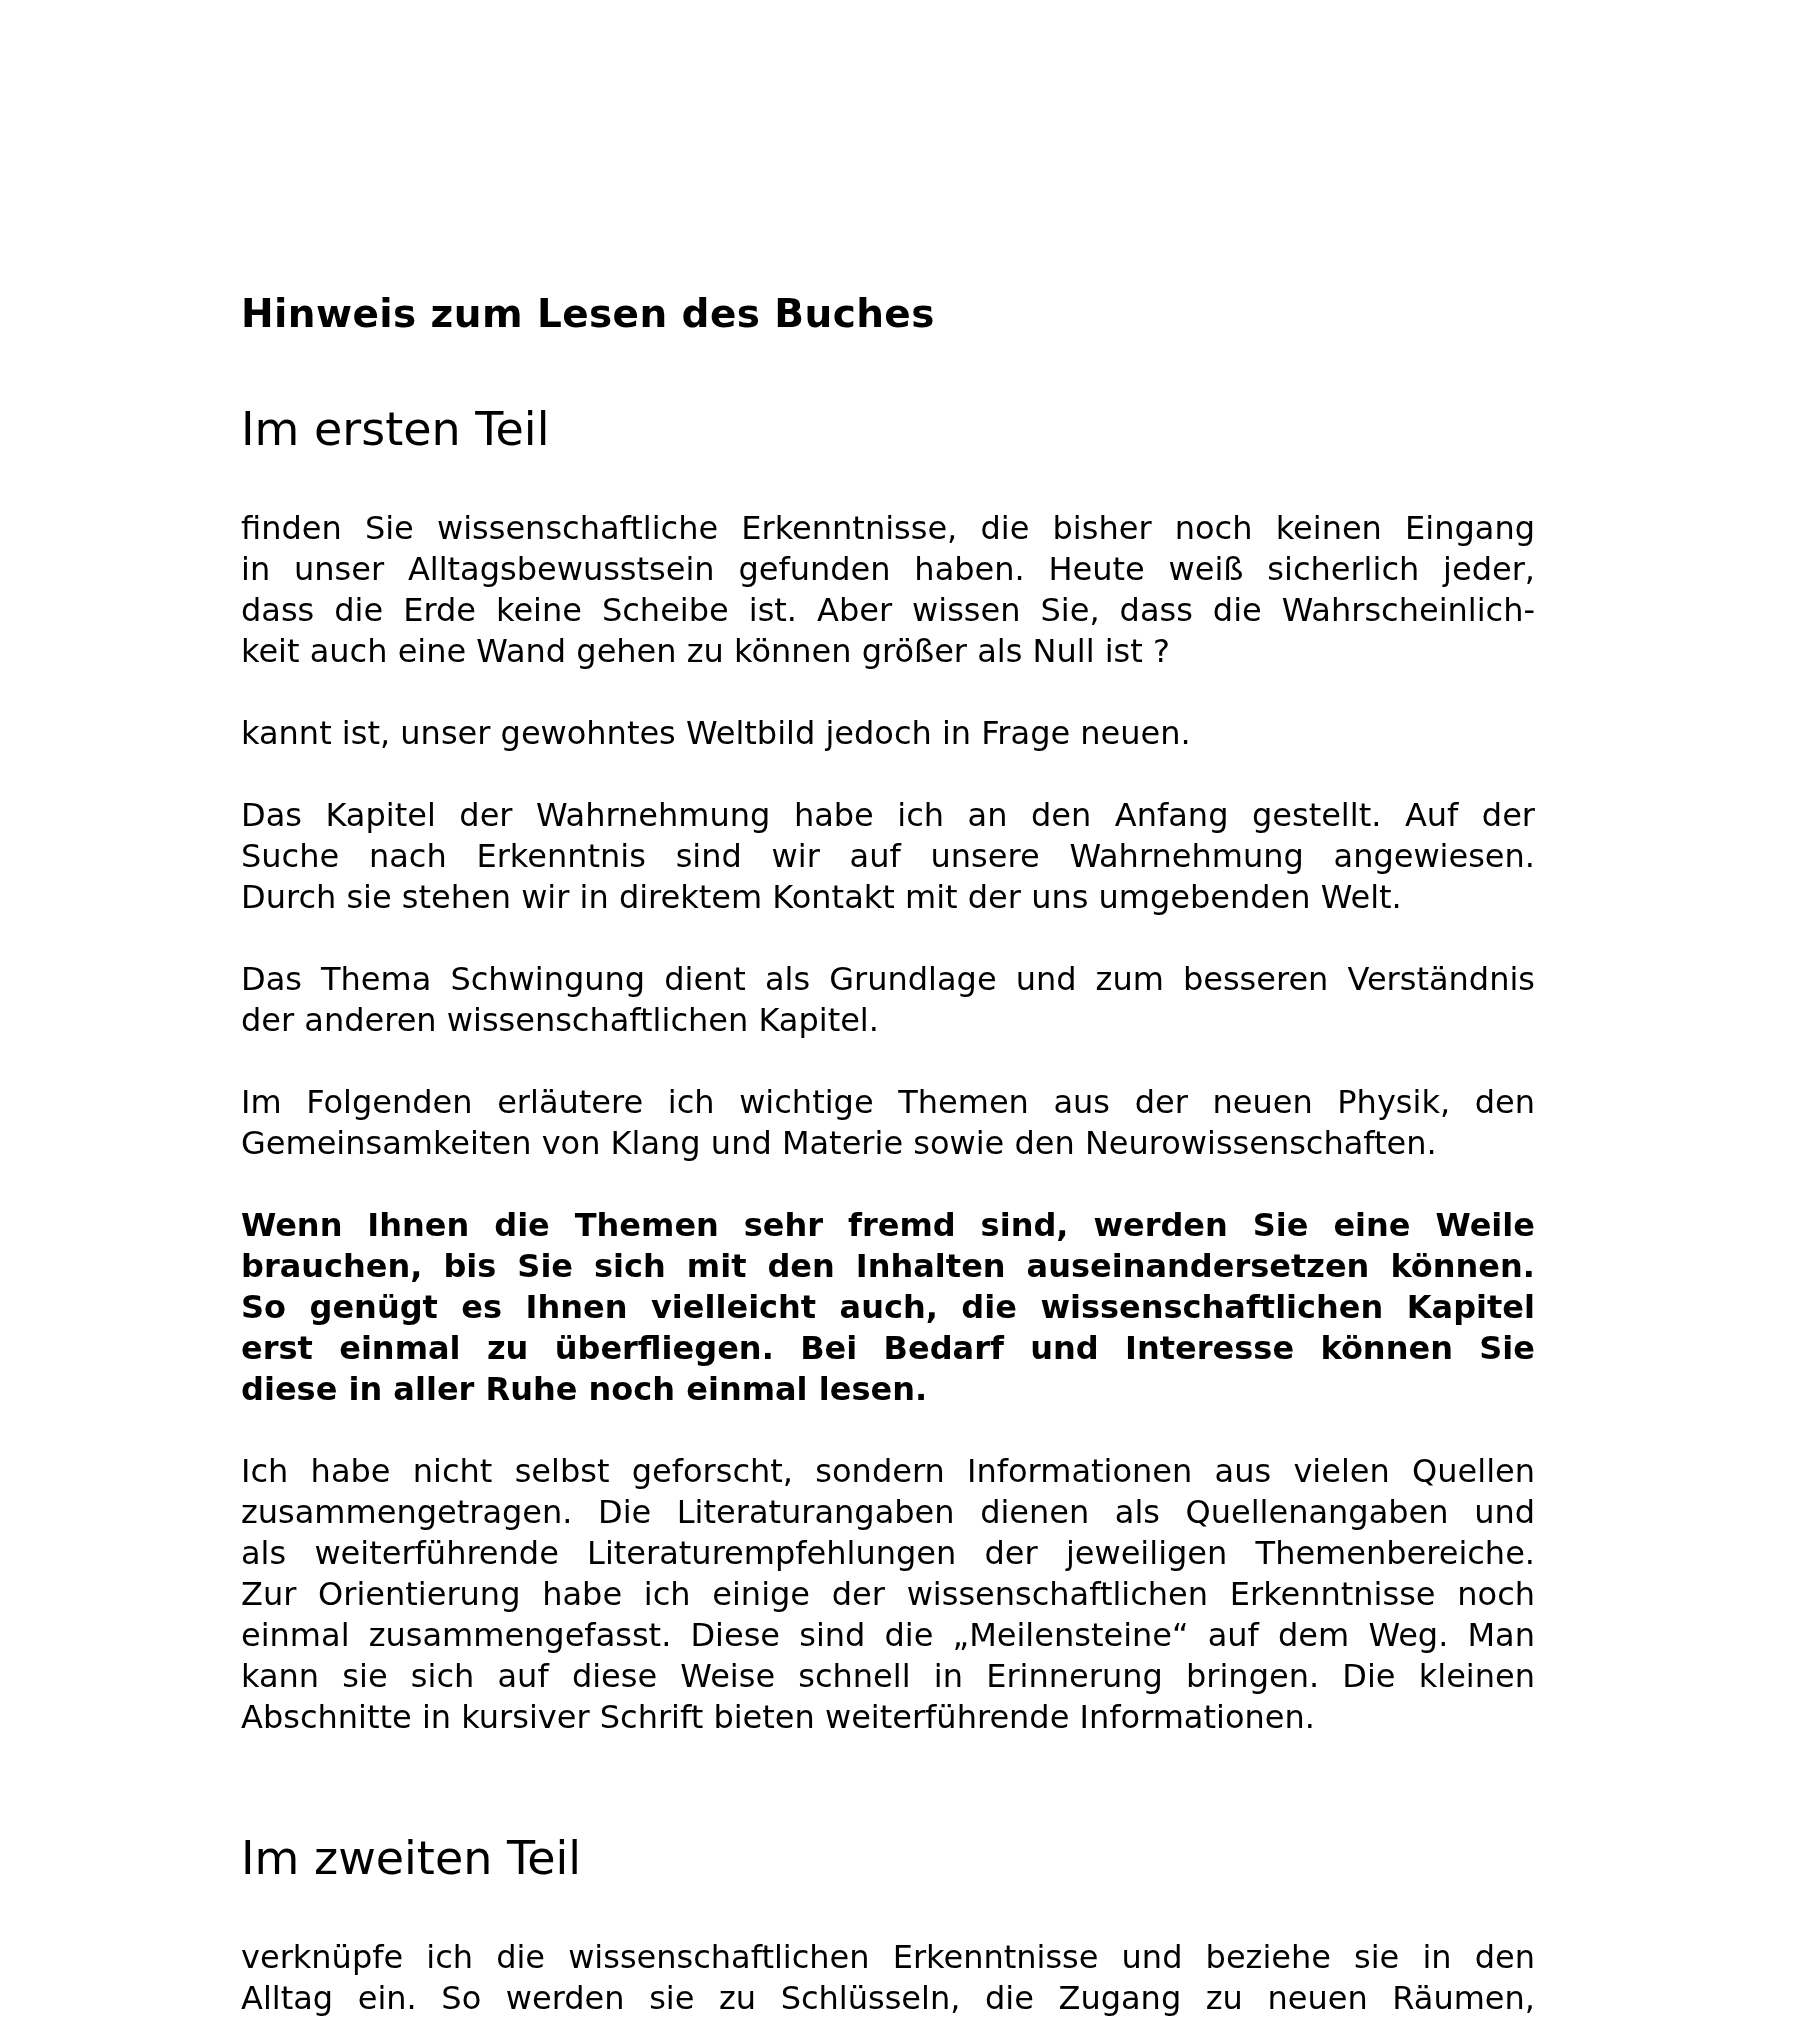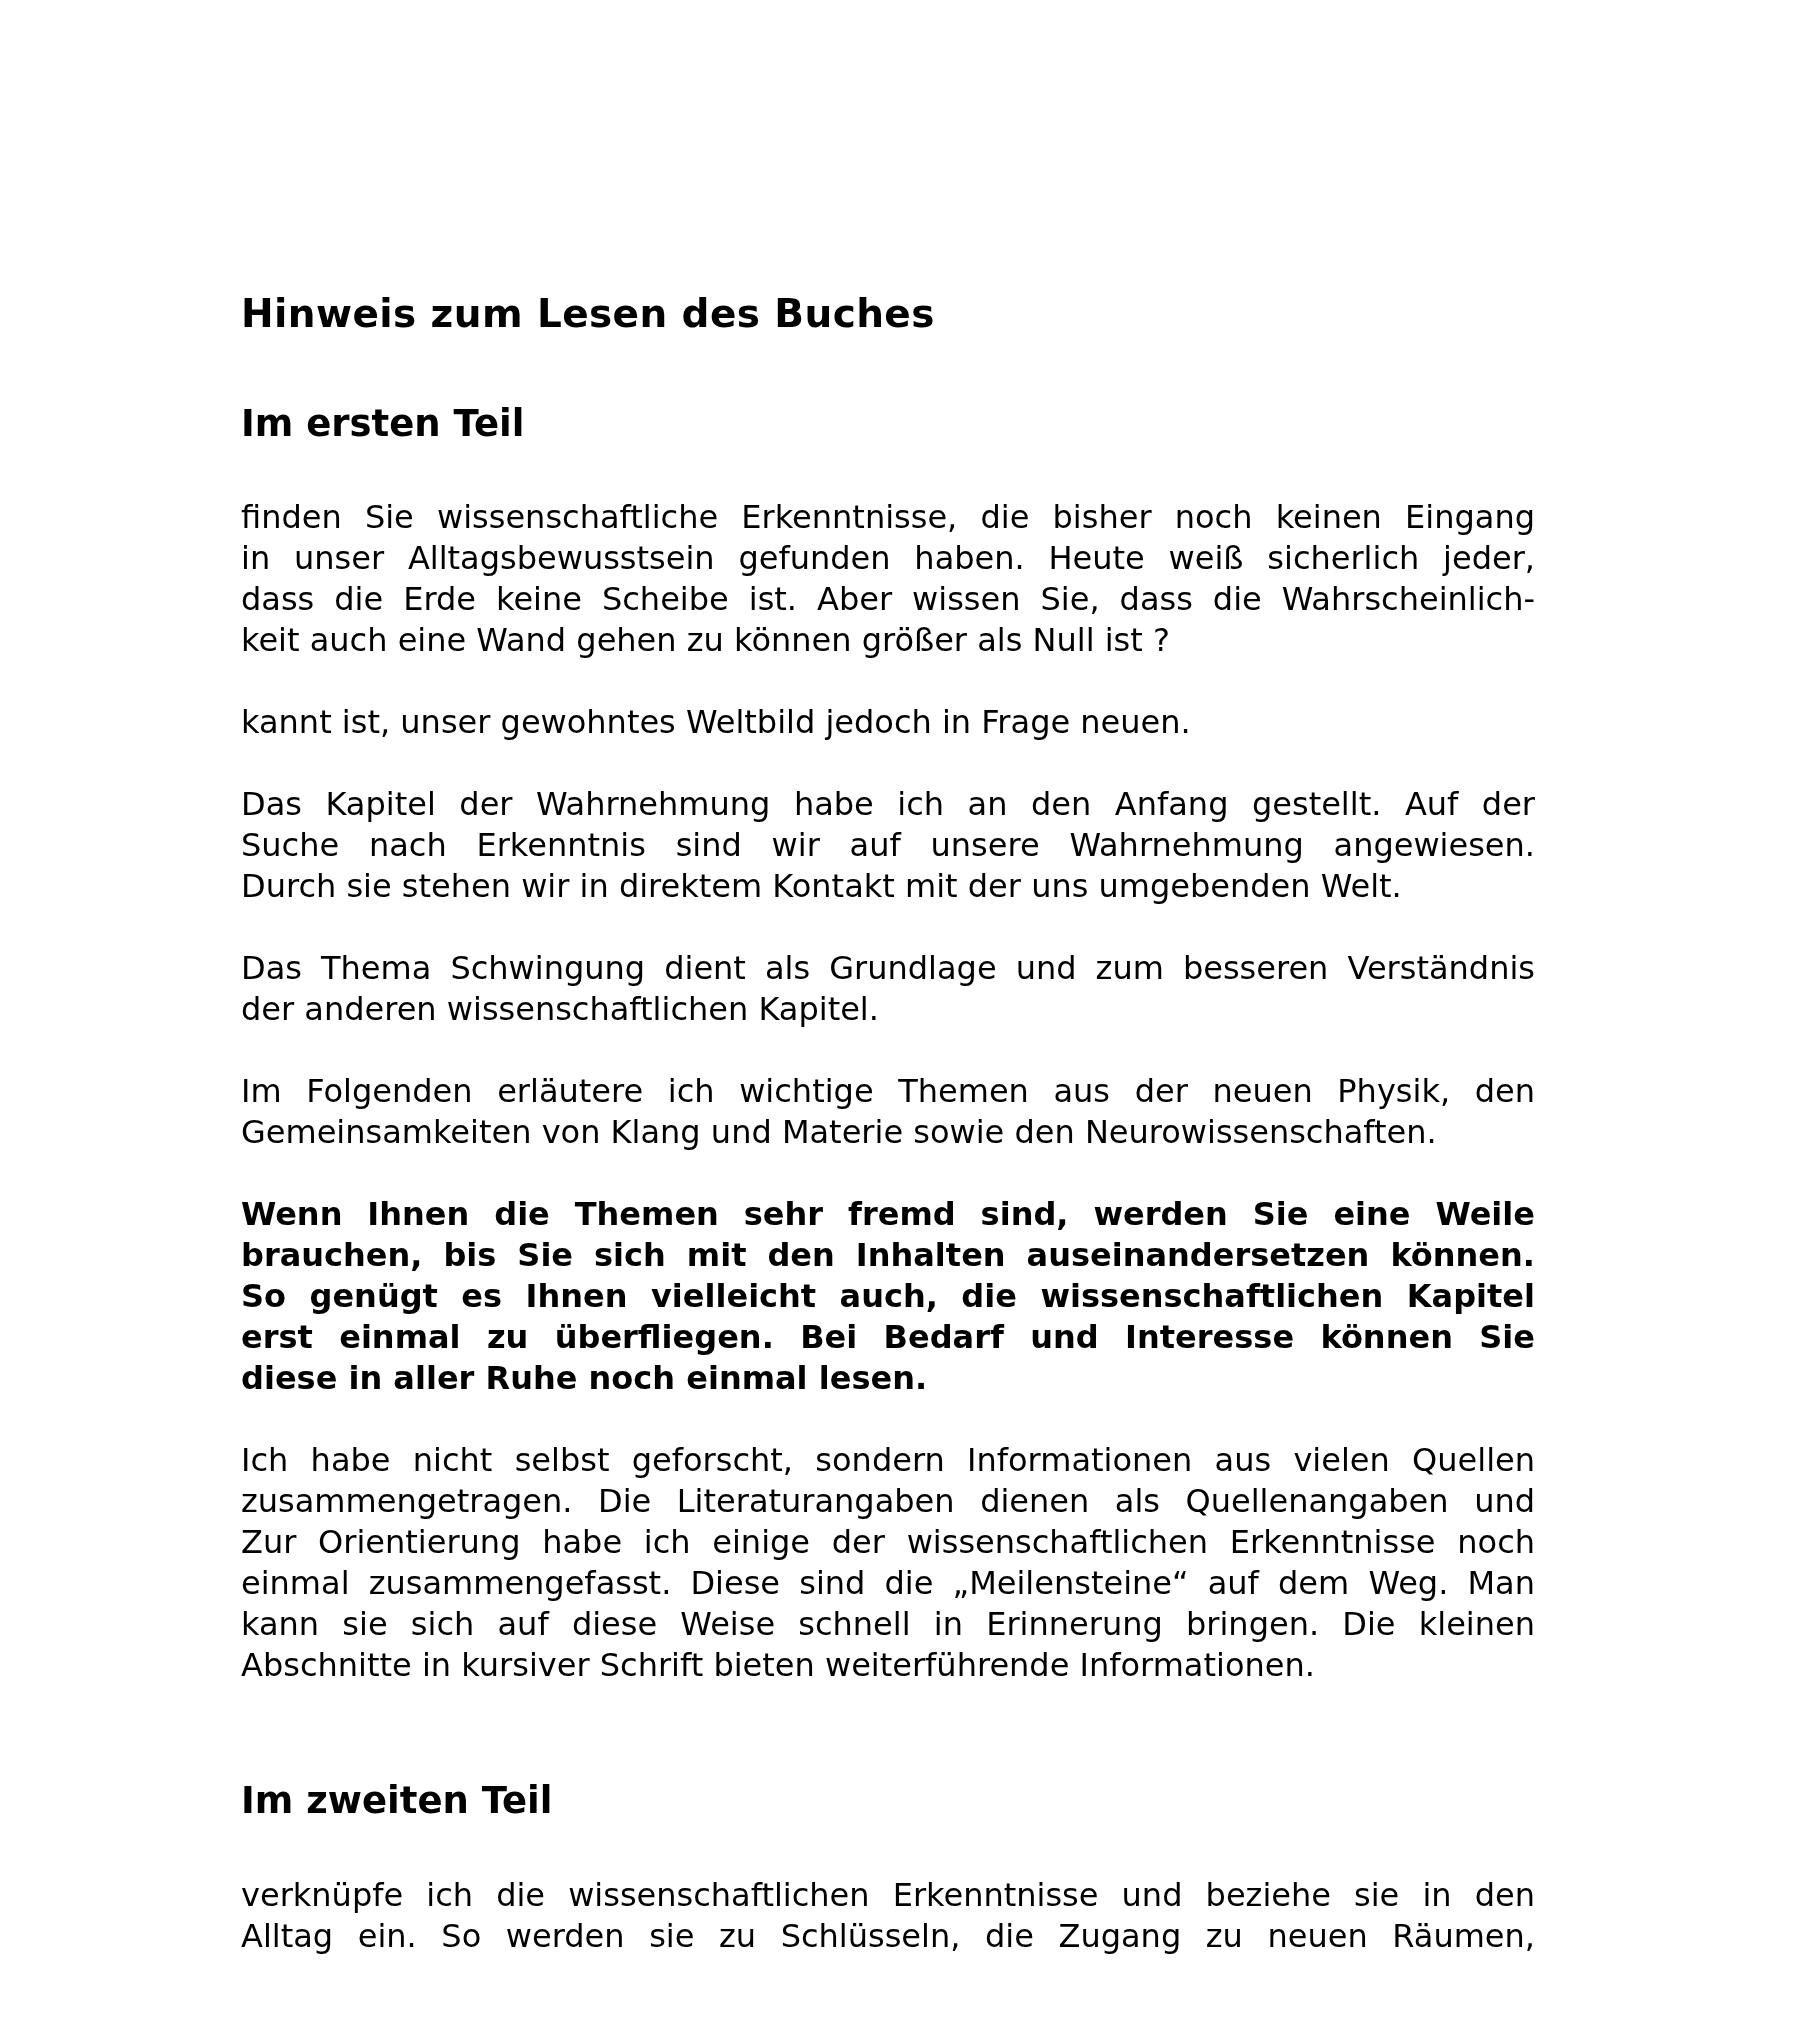--- a/index.html
+++ b/index.html
@@ -20,23 +20,23 @@
     overflow: hidden;
   }
   .doc-title {
     font-size: 39px;
     line-height: 1.15;
     font-weight: bold;
     letter-spacing: 0.4px;
     margin: 0 0 65px 0;
   }
   .section-heading {
-    font-size: 37px;
+    font-size: 46px;
     line-height: 1.2;
-    font-weight: bold;
+    font-weight: normal;
     margin: 0 0 51px 0;
   }
   #doc-blocks .section-heading:not(:first-child) {
     margin-top: 93px;
   }
   .para {
     font-size: 32px;
     line-height: 41px;
     margin: 0 0 41px 0;
     text-align: justify;
@@ -87,20 +87,21 @@
       <p class="para bold">
         <span class="jline">Wenn Ihnen die Themen sehr fremd sind, werden Sie eine Weile</span>
         <span class="jline">brauchen, bis Sie sich mit den Inhalten auseinandersetzen können.</span>
         <span class="jline">So genügt es Ihnen vielleicht auch, die wissenschaftlichen Kapitel</span>
         <span class="jline">erst einmal zu überfliegen. Bei Bedarf und Interesse können Sie</span>
         <span class="jline last">diese in aller Ruhe noch einmal lesen.</span>
       </p>
       <p class="para">
         <span class="jline">Ich habe nicht selbst geforscht, sondern Informationen aus vielen Quellen</span>
         <span class="jline">zusammengetragen. Die Literaturangaben dienen als Quellenangaben und</span>
+        <span class="jline">als weiterführende Literaturempfehlungen der jeweiligen Themenbereiche.</span>
         <span class="jline">Zur Orientierung habe ich einige der wissenschaftlichen Erkenntnisse noch</span>
         <span class="jline">einmal zusammengefasst. Diese sind die „Meilensteine“ auf dem Weg. Man</span>
         <span class="jline">kann sie sich auf diese Weise schnell in Erinnerung bringen. Die kleinen</span>
         <span class="jline last">Abschnitte in kursiver Schrift bieten weiterführende Informationen.</span>
       </p>
       <h2 class="section-heading">Im zweiten Teil</h2>
       <p class="para">
         <span class="jline">verknüpfe ich die wissenschaftlichen Erkenntnisse und beziehe sie in den</span>
         <span class="jline">Alltag ein. So werden sie zu Schlüsseln, die Zugang zu neuen Räumen,</span>
       </p>

